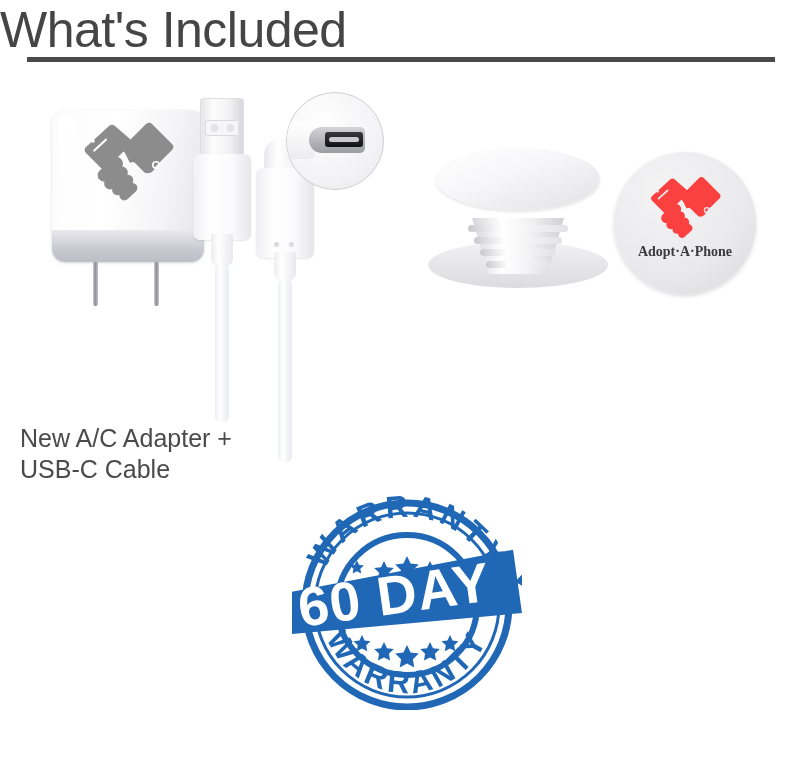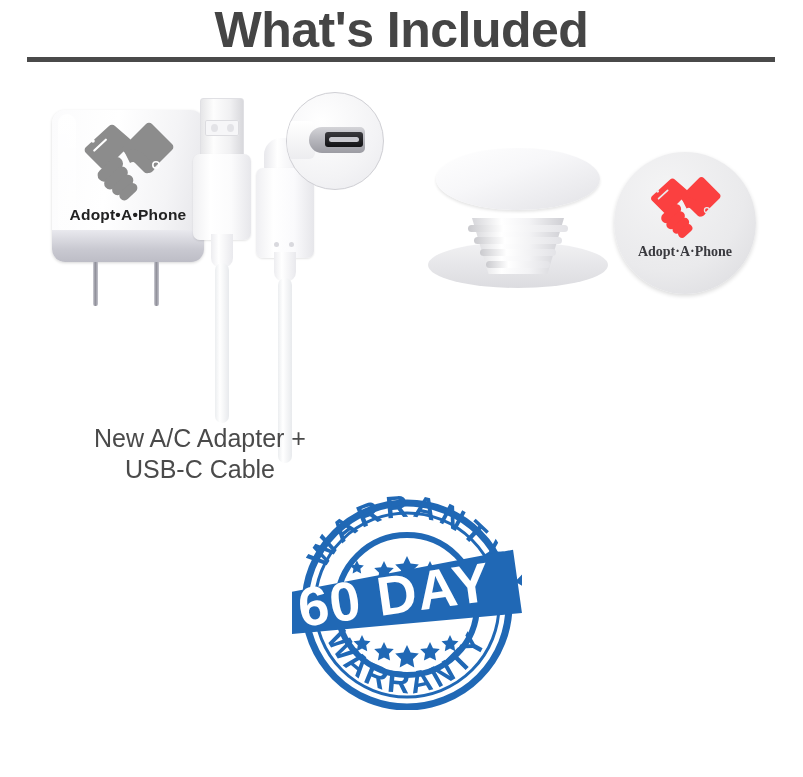--- a/index.html
+++ b/index.html
@@ -16,41 +16,40 @@
     font-family: "Liberation Sans", sans-serif;
     color: #444444;
   }
 
   
   #page-title {
     position: absolute;
     left: 0;
     top: 2px;
     width: 803px;
-    text-align: center;
     font-size: 50px;
-    font-weight: 700;
+    font-weight: 400;
     line-height: 56px;
     letter-spacing: -0.5px;
     color: #454545;
     white-space: nowrap;
   }
   #title-rule {
     position: absolute;
     left: 27px;
     top: 57px;
     width: 748px;
     height: 5px;
     background: #4a4a4a;
   }
 
   
   .caption {
     position: absolute;
-    text-align: center;
+    text-align: left;
     font-size: 25px;
     line-height: 31px;
     color: #4a4a4a;
     white-space: pre-line;
   }
 
   
   #item-adapter-cable { position: absolute; left: 0; top: 80px; width: 400px; height: 340px; }
 
   #ac-adapter { position: absolute; left: 52px; top: 30px; width: 152px; height: 190px; }
@@ -239,21 +238,20 @@
           <rect x="27" y="43" width="30" height="13" rx="6.5" transform="rotate(-43 42 49)"></rect>
           <rect x="34" y="52" width="28" height="12" rx="6" transform="rotate(-43 48 58)"></rect>
           <rect x="42" y="60" width="25" height="11" rx="5.5" transform="rotate(-43 54 65)"></rect>
           <rect x="50" y="67" width="21" height="10" rx="5" transform="rotate(-43 60 72)"></rect>
           <path d="M57 33 q8-7 16-1 l12 11 q4 4 0 8 q-4 4-8 0 l-9-8 q-3-2-6 0 Z"></path>
           <circle cx="25" cy="21" r="1.8" fill="#ffffff"></circle>
           <rect x="23" y="24" width="18" height="2.2" rx="1.1" fill="#ffffff" transform="rotate(-43 32 25)"></rect>
           <circle cx="88" cy="45" r="3.2" fill="none" stroke="#ffffff" stroke-width="1.6"></circle>
         </g>
       </svg>
-      <div class="adapter-wordmark">Adopt•A•Phone</div>
       <div class="adapter-band"></div>
     </div>
     <div class="prong left"></div>
     <div class="prong right"></div>
   </div>
 
   <div id="usb-cable">
     <div class="usbA-metal"></div>
     <div class="usbA-slot"></div>
     <div class="usbA-hole h1"></div>

